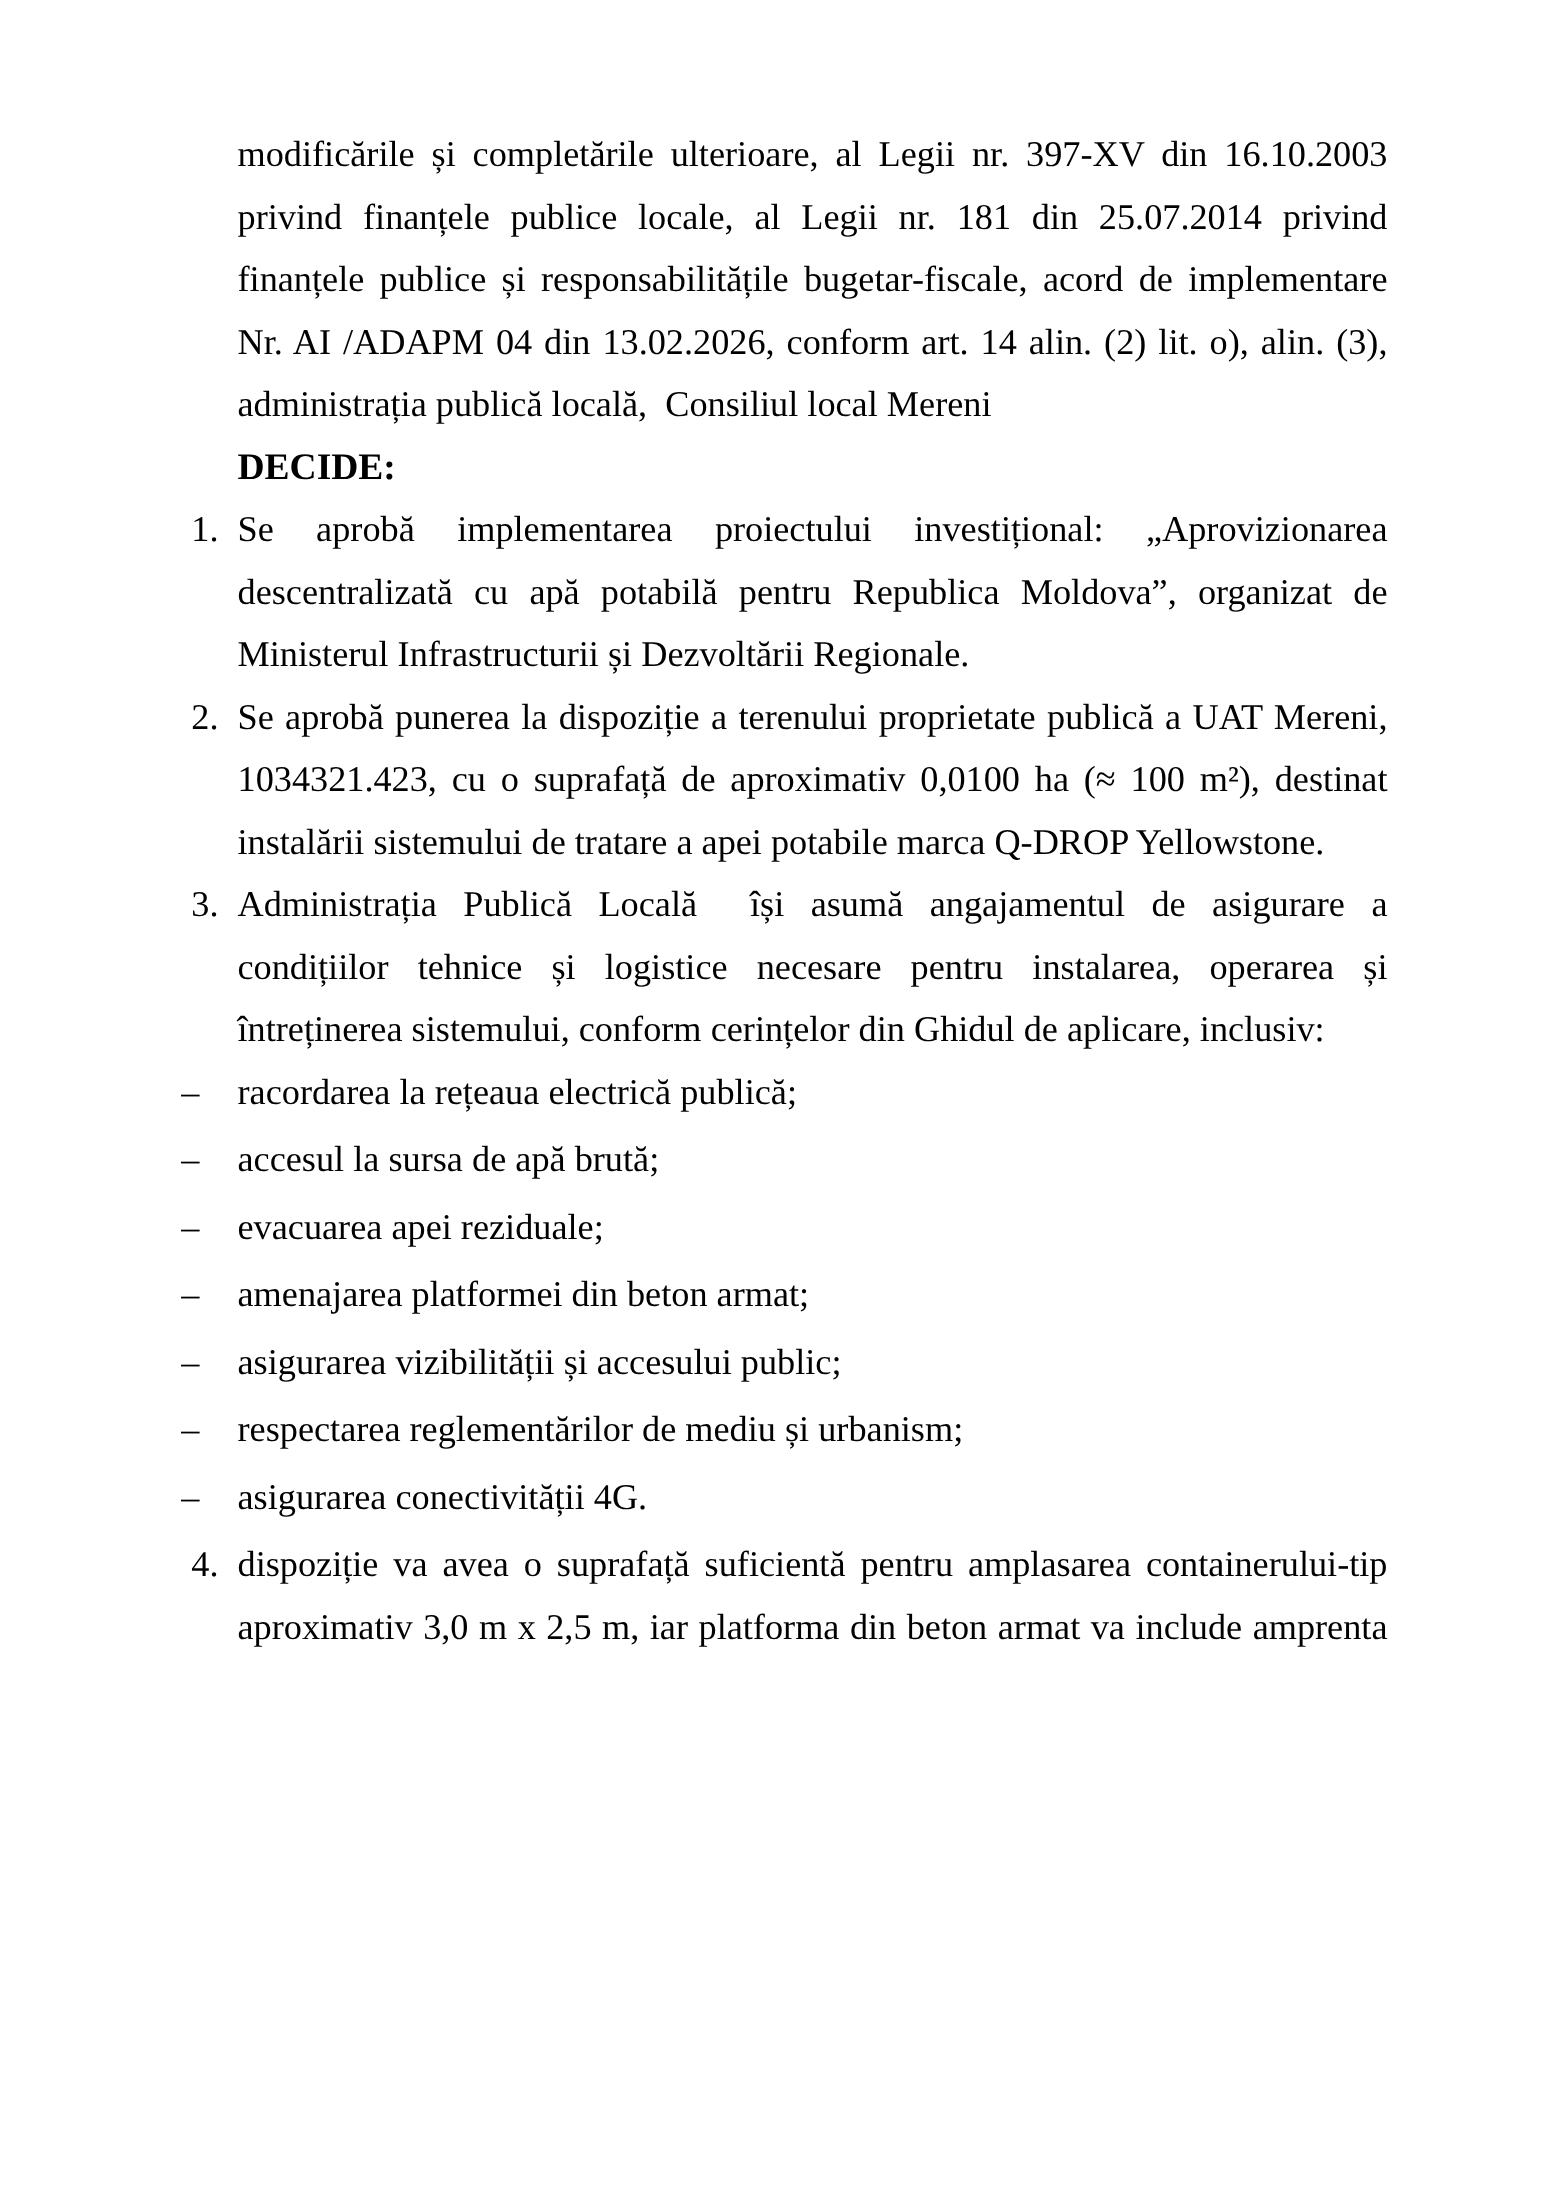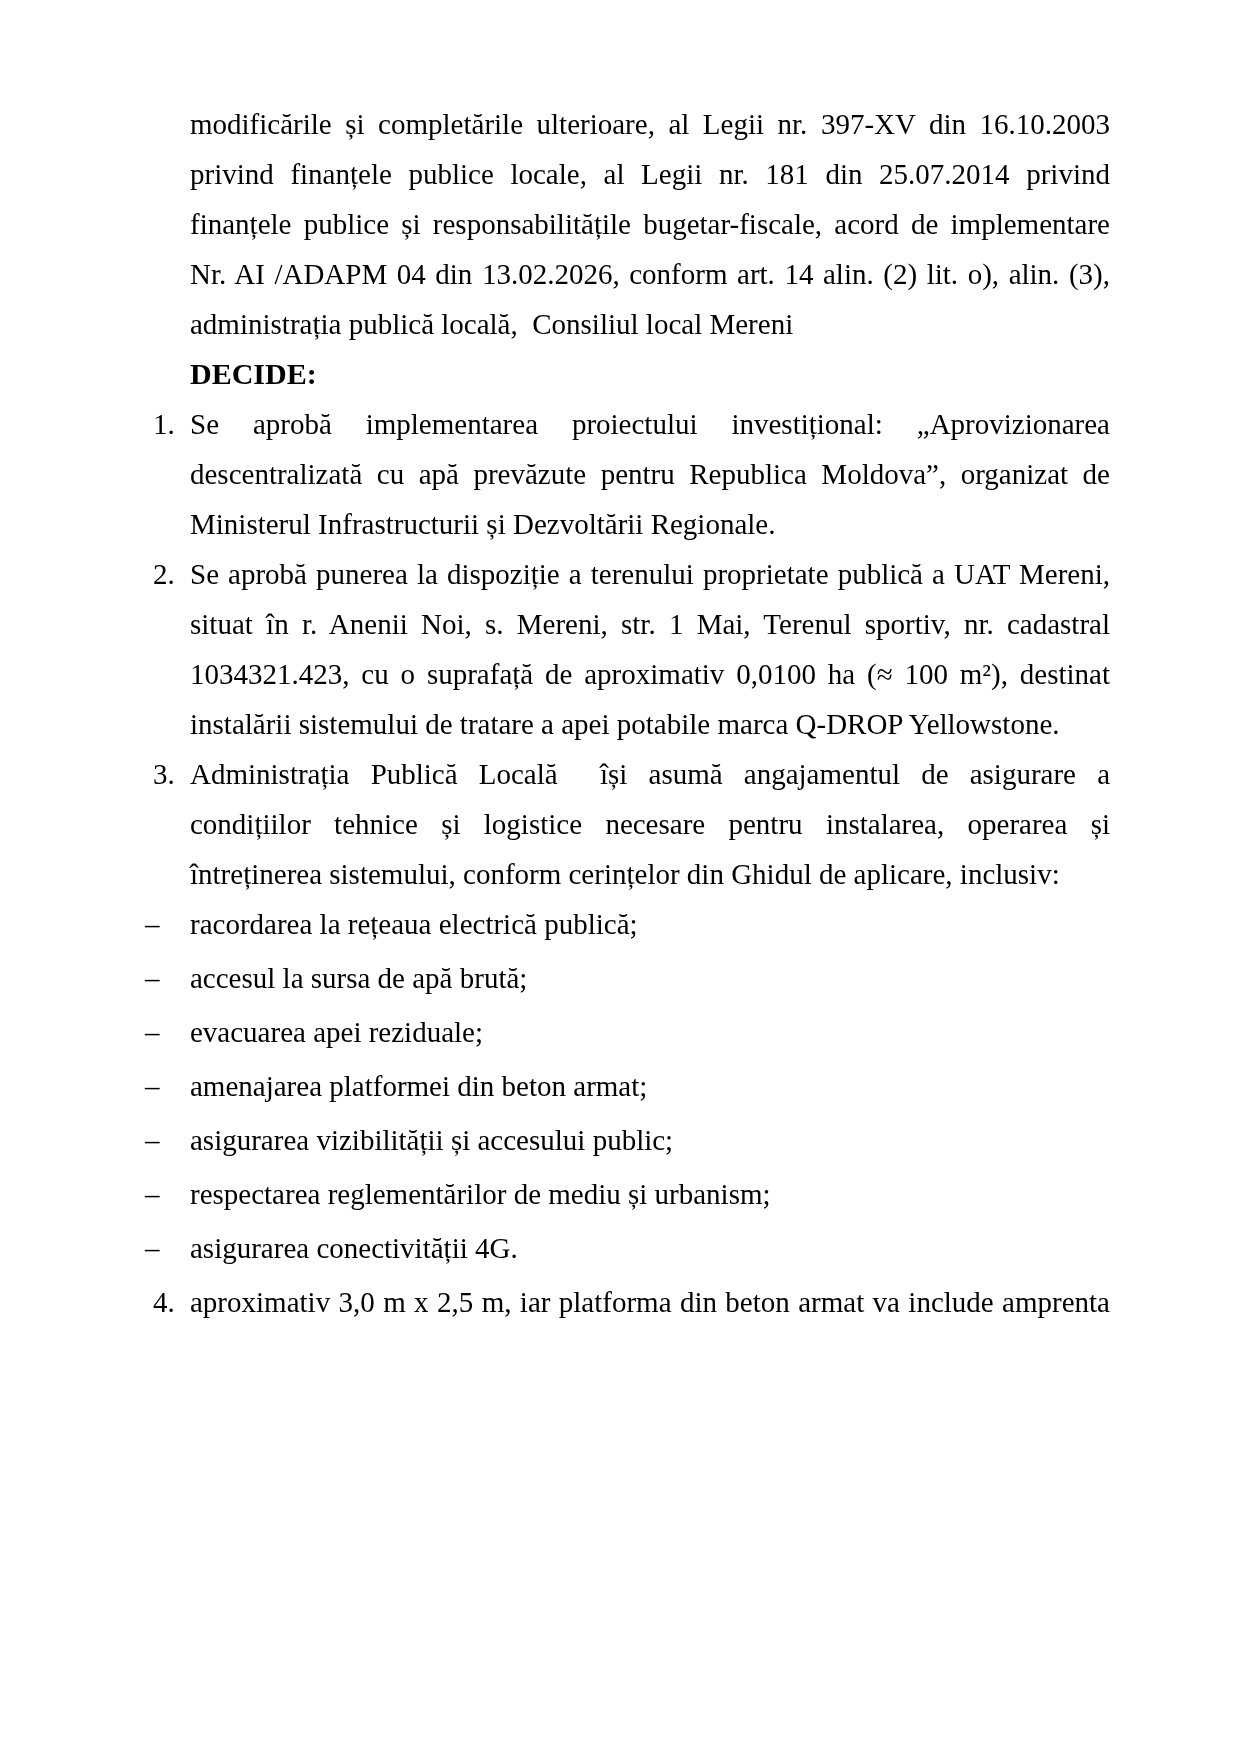--- a/index.html
+++ b/index.html
@@ -75,28 +75,27 @@
     <div class="line">finanțele publice și responsabilitățile bugetar-fiscale, acord de implementare</div>
     <div class="line">Nr. AI /ADAPM 04 din 13.02.2026, conform art. 14 alin. (2) lit. o), alin. (3),</div>
     <div class="line last">administrația publică locală,&nbsp; Consiliul local Mereni</div>
   </div>
 
   <div class="decide">DECIDE:</div>
 
   <div class="num-item">
     <span class="marker">1.</span>
     <div class="line">Se aprobă implementarea proiectului investițional: „Aprovizionarea</div>
-    <div class="line">descentralizată cu apă prevăzute pentru Republica Moldova”, organizat de</div>
+    <div class="line">descentralizată cu apă potabilă pentru Republica Moldova”, organizat de</div>
     <div class="line last">Ministerul Infrastructurii și Dezvoltării Regionale.</div>
   </div>
 
   <div class="num-item">
     <span class="marker">2.</span>
     <div class="line">Se aprobă punerea la dispoziție a terenului proprietate publică a UAT Mereni,</div>
-    <div class="line">situat în r. Anenii Noi, s. Mereni, str. 1 Mai, Terenul sportiv, nr. cadastral</div>
     <div class="line">1034321.423, cu o suprafață de aproximativ 0,0100 ha (≈ 100 m²), destinat</div>
     <div class="line last">instalării sistemului de tratare a apei potabile marca Q-DROP Yellowstone.</div>
   </div>
 
   <div class="num-item">
     <span class="marker">3.</span>
     <div class="line">Administrația Publică Locală&nbsp; își asumă angajamentul de asigurare a</div>
     <div class="line">condițiilor tehnice și logistice necesare pentru instalarea, operarea și</div>
     <div class="line last">întreținerea sistemului, conform cerințelor din Ghidul de aplicare, inclusiv:</div>
   </div>
@@ -127,16 +126,17 @@
       <span>respectarea reglementărilor de mediu și urbanism;</span>
     </div>
     <div class="dash-item">
       <span class="marker">–</span>
       <span>asigurarea conectivității 4G.</span>
     </div>
   </div>
 
   <div class="num-item">
     <span class="marker">4.</span>
+    <div class="line">dispoziție va avea o suprafață suficientă pentru amplasarea containerului-tip</div>
     <div class="line">aproximativ 3,0 m x 2,5 m, iar platforma din beton armat va include amprenta</div>
   </div>
 
 </div>
 
 </body></html>

